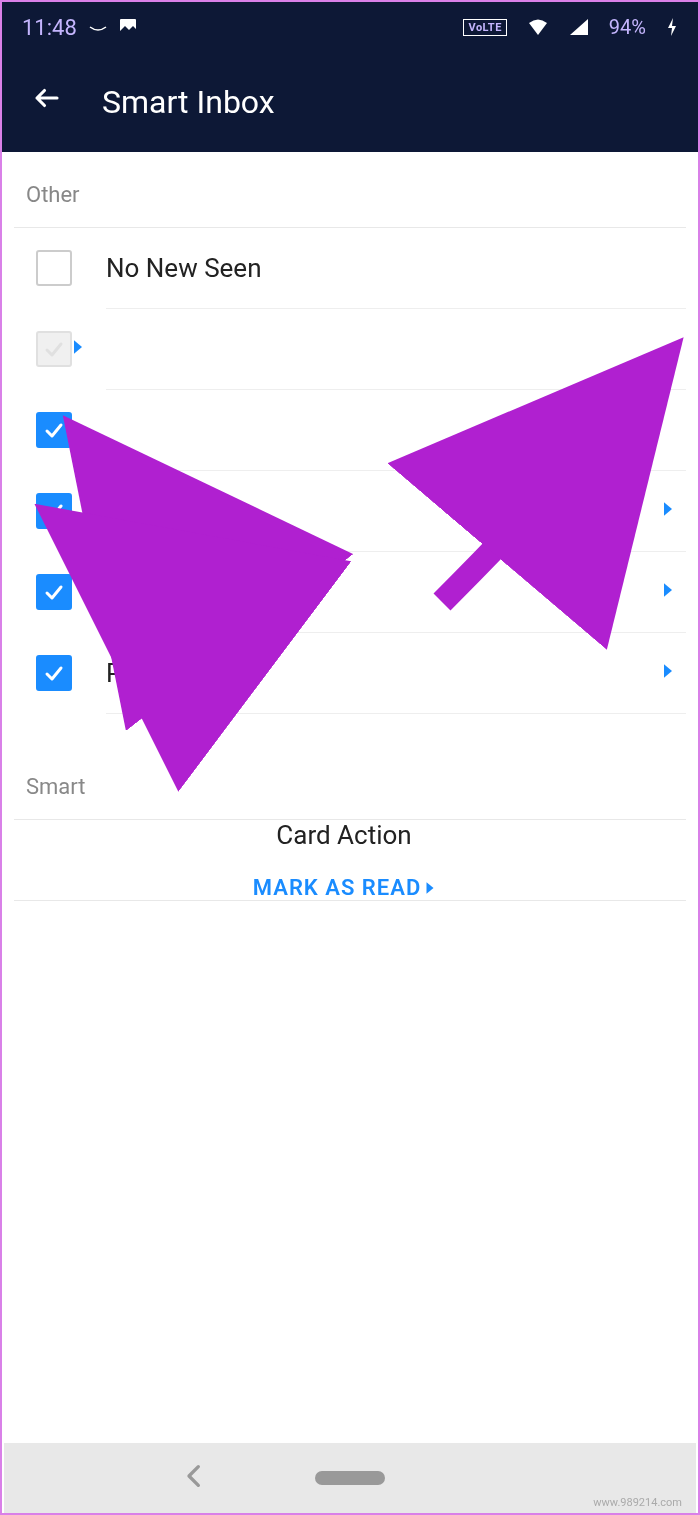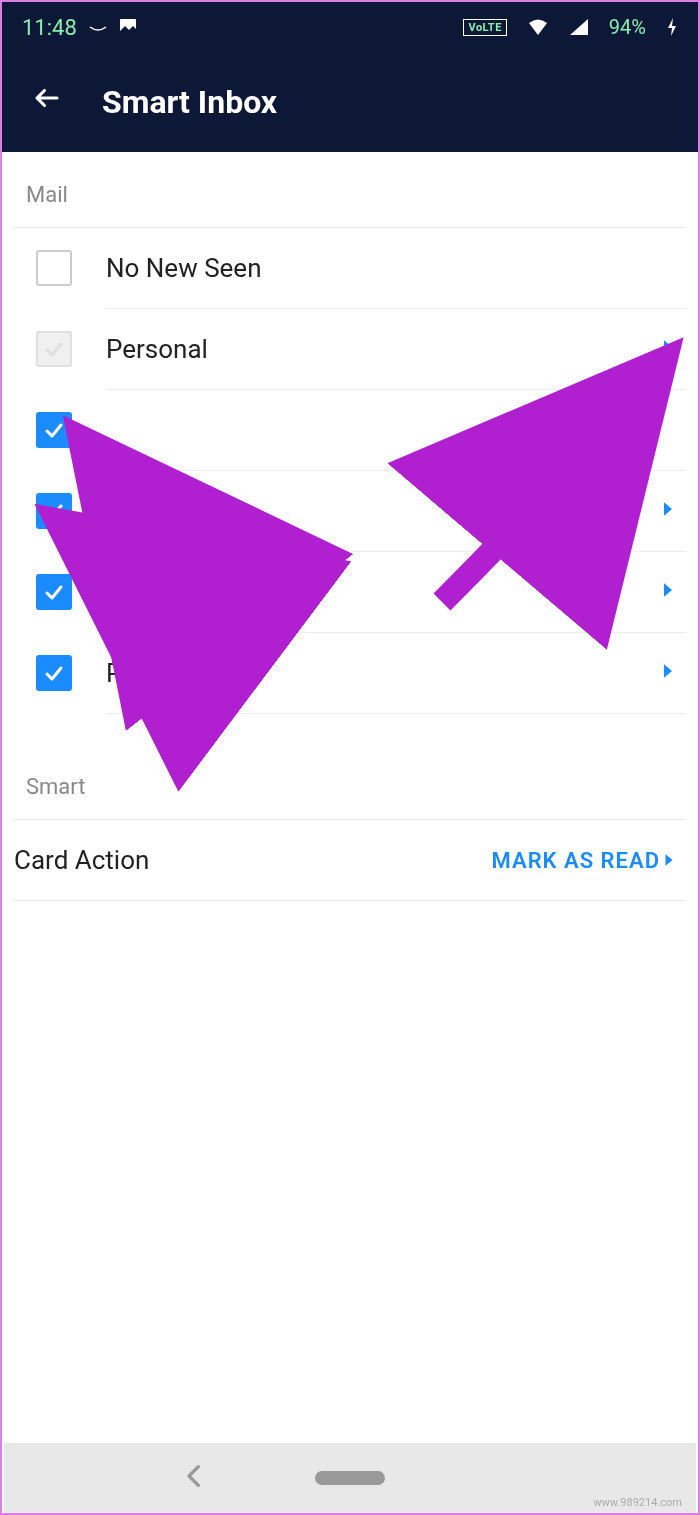--- a/index.html
+++ b/index.html
@@ -15,21 +15,21 @@
       position: relative;
       border: 2px solid #d980e8;
     }
     .status-bar {
       background: #0d1836;
       height: 50px;
       display: flex;
       align-items: center;
       justify-content: space-between;
       padding: 0 20px;
-      color: #86efac;
+      color: #c4b5fd;
     }
     .status-left {
       display: flex;
       align-items: center;
       gap: 12px;
       font-size: 22px;
     }
     .status-right {
       display: flex;
       align-items: center;
@@ -51,21 +51,21 @@
       padding: 0 30px;
       gap: 40px;
     }
     .back-arrow {
       color: #fff;
       font-size: 32px;
     }
     .app-title {
       color: #fff;
       font-size: 32px;
-      font-weight: 700;
+      font-weight: 400;
     }
     .content {
       background: #fff;
       padding: 0;
     }
     .section-header {
       color: #888;
       font-size: 22px;
       padding: 30px 24px 20px 24px;
     }
@@ -122,20 +122,21 @@
       background: #eee;
       margin-left: 104px;
       margin-right: 12px;
     }
     .other-row {
       display: flex;
       align-items: center;
       justify-content: space-between;
       height: 80px;
       padding: 0 24px 0 12px;
+      flex-direction: column;
     }
     .other-label {
       font-size: 26px;
       color: #222;
     }
     .action-link {
       display: flex;
       align-items: center;
       gap: 4px;
       color: #1a8cff;
@@ -223,36 +224,35 @@
 <div class="app-bar">
   <span class="back-arrow">
     <svg width="30" height="30" viewBox="0 0 24 24">
         <path d="M20 12 L4 12 M10 6 L4 12 L10 18" stroke="#fff" stroke-width="2.5" fill="none" stroke-linecap="round" stroke-linejoin="round"></path>
       </svg>
   </span>
   <span class="app-title">Smart Inbox</span>
 </div>
 
 <div class="content">
-  <div class="section-header">Mail</div>
+  <div class="section-header">Other</div>
   <div class="divider-full"></div>
 
   <div class="item-row">
     <div class="checkbox"></div>
     <span class="item-label">No New Seen</span>
   </div>
   <div class="divider-indent"></div>
 
   <div class="item-row">
     <div class="checkbox checked-disabled">
       <svg viewBox="0 0 24 24">
           <path d="M5 13 L10 18 L19 7" stroke-width="3" fill="none" stroke-linecap="round" stroke-linejoin="round"></path>
         </svg>
     </div>
-    <span class="item-label">Personal</span>
     <span class="chevron">
       <svg width="12" height="16" viewBox="0 0 8 12">
           <path d="M1 1 L7 6 L1 11 Z" fill="#1a8cff"></path>
         </svg>
     </span>
   </div>
   <div class="divider-indent"></div>
 
   <div class="item-row">
     <div class="checkbox checked">

